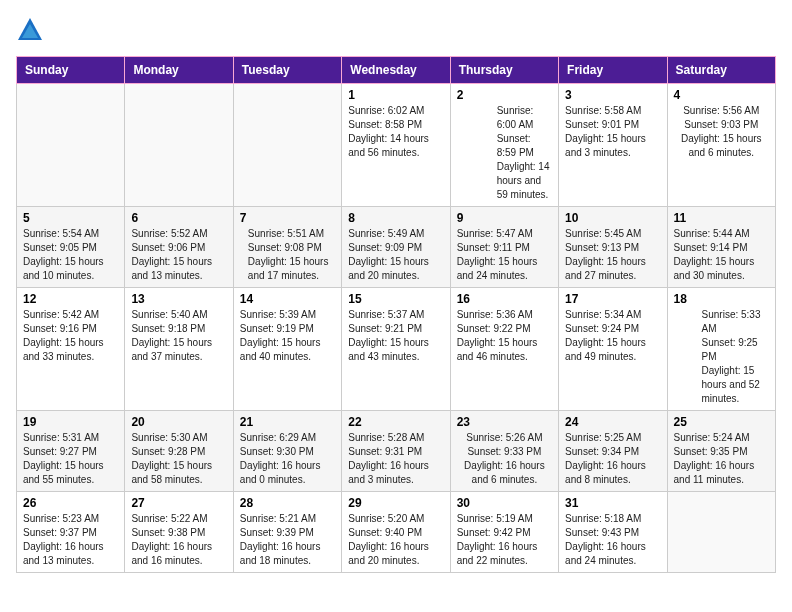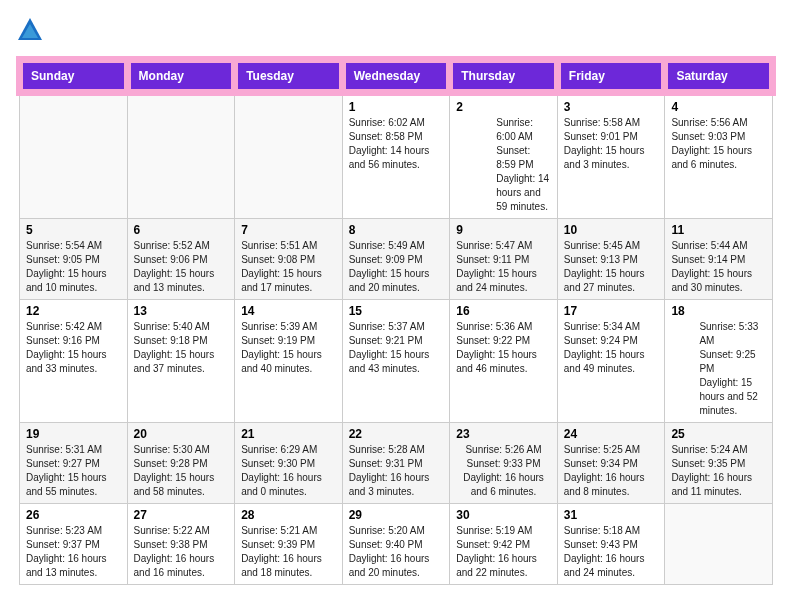--- a/index.html
+++ b/index.html
@@ -51,27 +51,27 @@
     .location {
       font-size: 16px;
       color: #333;
     }
     table {
       width: 100%;
       border-collapse: collapse;
       font-size: 11px;
     }
     thead tr th {
-      background-color: #6d28d9;
+      background-color: #4c1d95;
       color: #fff;
       text-align: left;
       padding: 6px 8px;
       font-size: 12px;
       font-weight: bold;
-      border: 7px solid #f9a8d4;
+      border: 1px solid #f9a8d4;
     }
     tbody tr td {
       border: 1px solid #ccc;
       vertical-align: top;
       padding: 4px 6px;
       width: 14.28%;
       height: 80px;
     }
     tbody tr:nth-child(even) {
       background-color: #f5f5f5;
@@ -144,41 +144,41 @@
 Daylight: 14 hours and 59 minutes.</div>
         </td>
         <td>
           <span class="day-number">3</span>
           <div class="day-info" style="white-space: pre-line;">Sunrise: 5:58 AM
 Sunset: 9:01 PM
 Daylight: 15 hours and 3 minutes.</div>
         </td>
         <td>
           <span class="day-number">4</span>
-          <div class="day-info" style="white-space: pre-line;">Sunrise: 5:56 AM
+          <div class="day-info" style="white-space: pre-line; text-align: center;">Sunrise: 5:56 AM
 Sunset: 9:03 PM
 Daylight: 15 hours and 6 minutes.</div>
         </td>
       </tr>
       <tr>
         <td>
           <span class="day-number">5</span>
           <div class="day-info" style="white-space: pre-line;">Sunrise: 5:54 AM
 Sunset: 9:05 PM
 Daylight: 15 hours and 10 minutes.</div>
         </td>
         <td>
           <span class="day-number">6</span>
           <div class="day-info" style="white-space: pre-line;">Sunrise: 5:52 AM
 Sunset: 9:06 PM
 Daylight: 15 hours and 13 minutes.</div>
         </td>
         <td>
           <span class="day-number">7</span>
-          <div class="day-info" style="white-space: pre-line;">Sunrise: 5:51 AM
+          <div class="day-info" style="white-space: pre-line; margin-left: 8px;">Sunrise: 5:51 AM
 Sunset: 9:08 PM
 Daylight: 15 hours and 17 minutes.</div>
         </td>
         <td>
           <span class="day-number">8</span>
           <div class="day-info" style="white-space: pre-line;">Sunrise: 5:49 AM
 Sunset: 9:09 PM
 Daylight: 15 hours and 20 minutes.</div>
         </td>
         <td>

